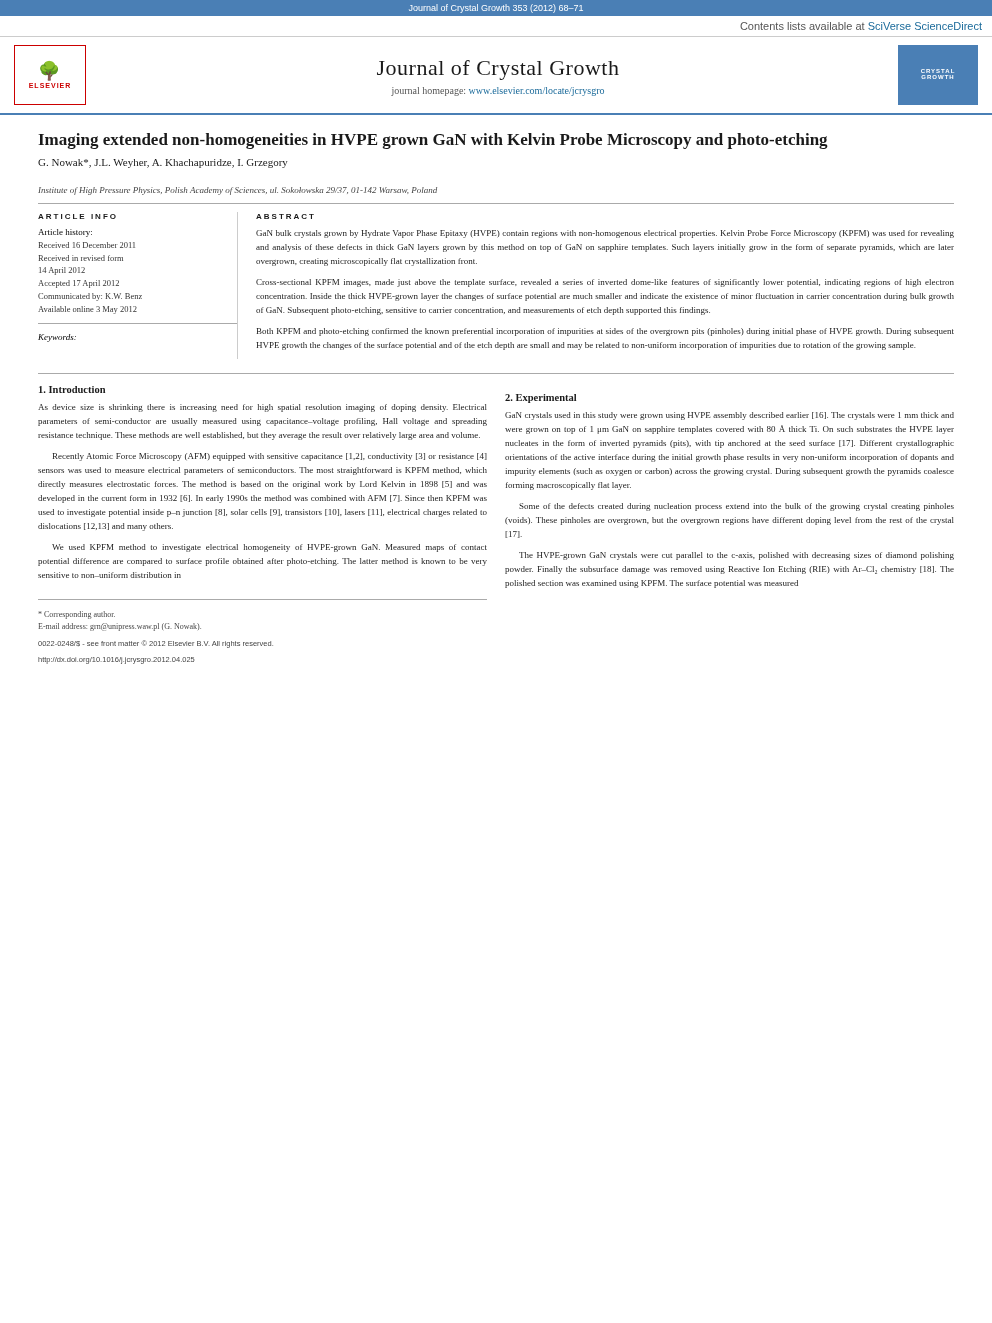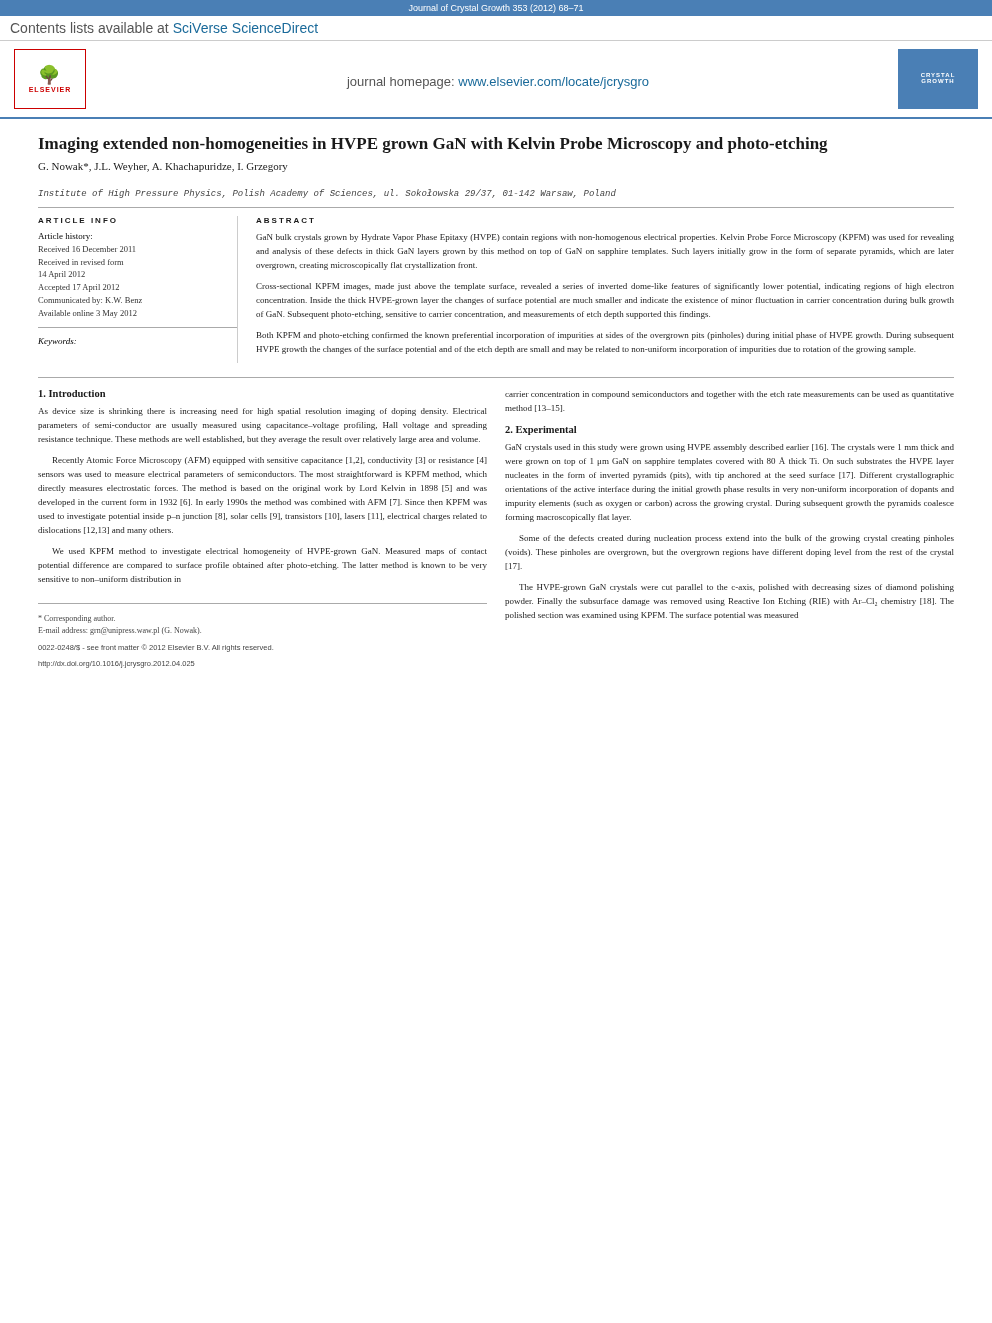--- a/index.html
+++ b/index.html
@@ -82,22 +82,22 @@
 
     .journal-title-center h1 {
       font-family: 'Times New Roman', Times, serif;
       font-size: 22px;
       font-weight: normal;
       color: #1a1a1a;
       letter-spacing: 0.5px;
     }
 
     .journal-homepage {
-      font-family: Liberation Sans, sans-serif;
-      font-size: 13px;
+      font-family: Liberation Serif, serif;
+      font-size: 10px;
       color: #555;
       margin-top: 4px;
     }
 
     .crystal-growth-logo {
       width: 80px;
       height: 60px;
       background: #4a7fb5;
       display: flex;
       flex-direction: column;
@@ -127,21 +127,21 @@
     }
 
     .authors {
       font-family: 'Times New Roman', Times, serif;
       font-size: 11px;
       color: #1a1a1a;
       margin-bottom: 17px;
     }
 
     .affiliation {
-      font-family: Liberation Mono, monospace;
+      font-family: Liberation Serif, serif;
       font-size: 9px;
       font-style: italic;
       color: #444;
       margin-bottom: 5px;
     }
 
     .divider-line {
       border: none;
       border-top: 1px solid #aaa;
       margin: 8px 0;
@@ -274,36 +274,37 @@
 </head>
 <body>
 
 <div class="journal-top-bar">
   <span>Journal of Crystal Growth 353 (2012) 68–71</span>
 </div>
 
 <div class="header-area">
 
   <div class="header-top">
-    <span style="flex:1;text-align:left;font-family:Arial,sans-serif;font-size:14px;color:#555;">
+    <span style="flex:1;text-align:right;font-family:Arial,sans-serif;font-size:11px;color:#555;">
       <span>Contents lists available at</span>
       <span style="color:#1a6a9a;cursor:pointer;">
         <span>SciVerse ScienceDirect</span>
       </span>
     </span>
   </div>
 
   <div class="header-main">
 
     <div class="elsevier-logo-box">
       <div class="elsevier-tree">🌳</div>
       <div class="elsevier-name">ELSEVIER</div>
     </div>
 
     <div class="journal-title-center">
+      <h1>Journal of Crystal Growth</h1>
       <div class="journal-homepage">
         <span>journal homepage:</span>
         <span style="color:#1a6a9a;cursor:pointer;">
           <span>www.elsevier.com/locate/jcrysgro</span>
         </span>
       </div>
     </div>
 
     <div class="crystal-growth-logo">
       <div style="font-size:6px;letter-spacing:1px;margin-bottom:2px;">CRYSTAL<br>GROWTH</div>
@@ -369,23 +370,20 @@
 
       <div class="footnote-area">
         <div>* Corresponding author.</div>
         <div>E-mail address: grn@unipress.waw.pl (G. Nowak).</div>
         <div class="doi-line">0022-0248/$ - see front matter © 2012 Elsevier B.V. All rights reserved.</div>
         <div class="doi-line">http://dx.doi.org/10.1016/j.jcrysgro.2012.04.025</div>
       </div>
     </div>
 
     <div class="body-col">
-      <div class="body-text">
-        <p style="text-indent:0;">carrier concentration in compound semiconductors and together with the etch rate measurements can be used as quantitative method [13–15].</p>
-      </div>
       <div class="section-heading" style="margin-top:8px;">2.  Experimental</div>
       <div class="body-text">
         <p>GaN crystals used in this study were grown using HVPE assembly described earlier [16]. The crystals were 1 mm thick and were grown on top of 1 μm GaN on sapphire templates covered with 80 Å thick Ti. On such substrates the HVPE layer nucleates in the form of inverted pyramids (pits), with tip anchored at the seed surface [17]. Different crystallographic orientations of the active interface during the initial growth phase results in very non-uniform incorporation of dopants and impurity elements (such as oxygen or carbon) across the growing crystal. During subsequent growth the pyramids coalesce forming macroscopically flat layer.</p>
         <p>Some of the defects created during nucleation process extend into the bulk of the growing crystal creating pinholes (voids). These pinholes are overgrown, but the overgrown regions have different doping level from the rest of the crystal [17].</p>
         <p>The HVPE-grown GaN crystals were cut parallel to the c-axis, polished with decreasing sizes of diamond polishing powder. Finally the subsurface damage was removed using Reactive Ion Etching (RIE) with Ar–Cl₂ chemistry [18]. The polished section was examined using KPFM. The surface potential was measured</p>
       </div>
     </div>
 
   </div>
 

